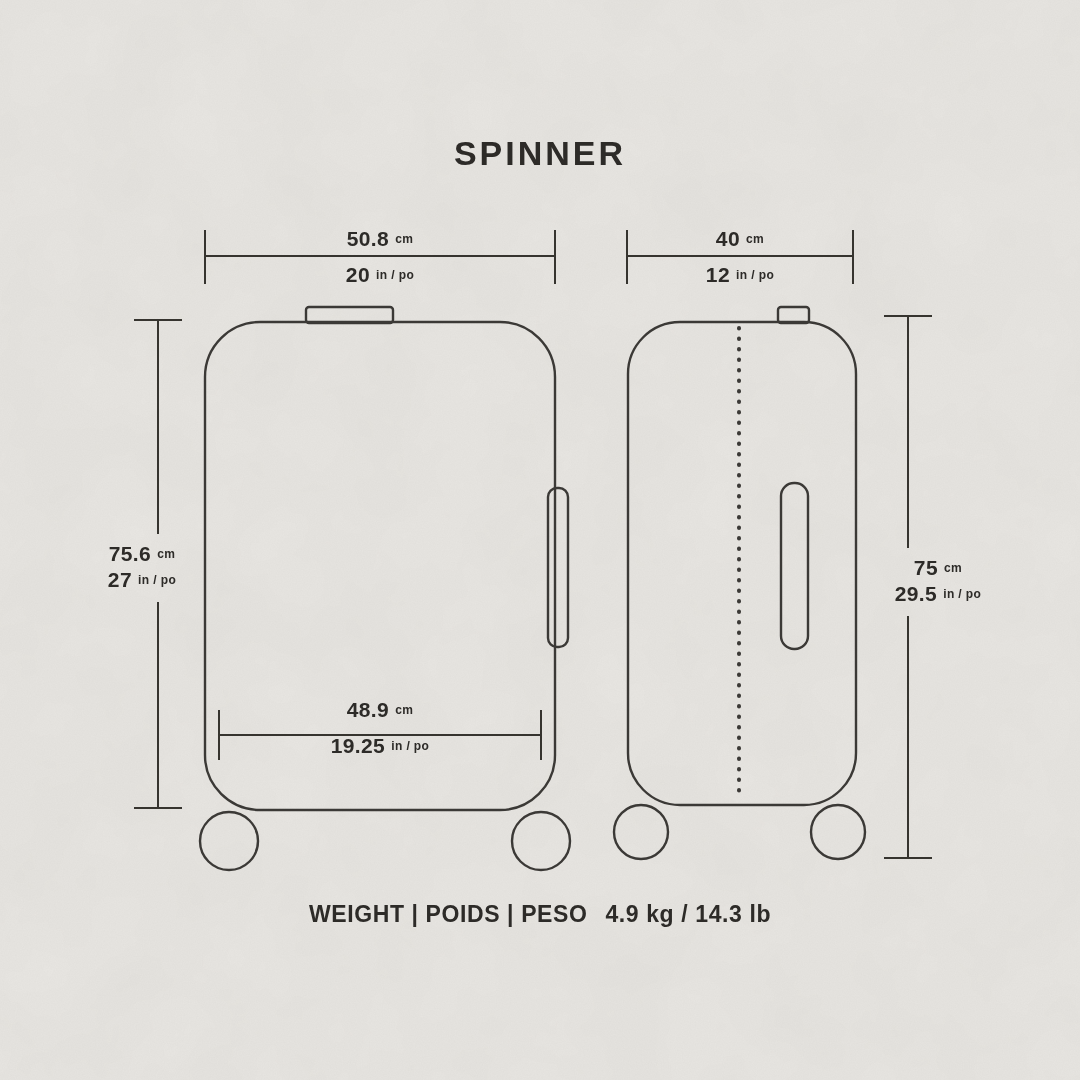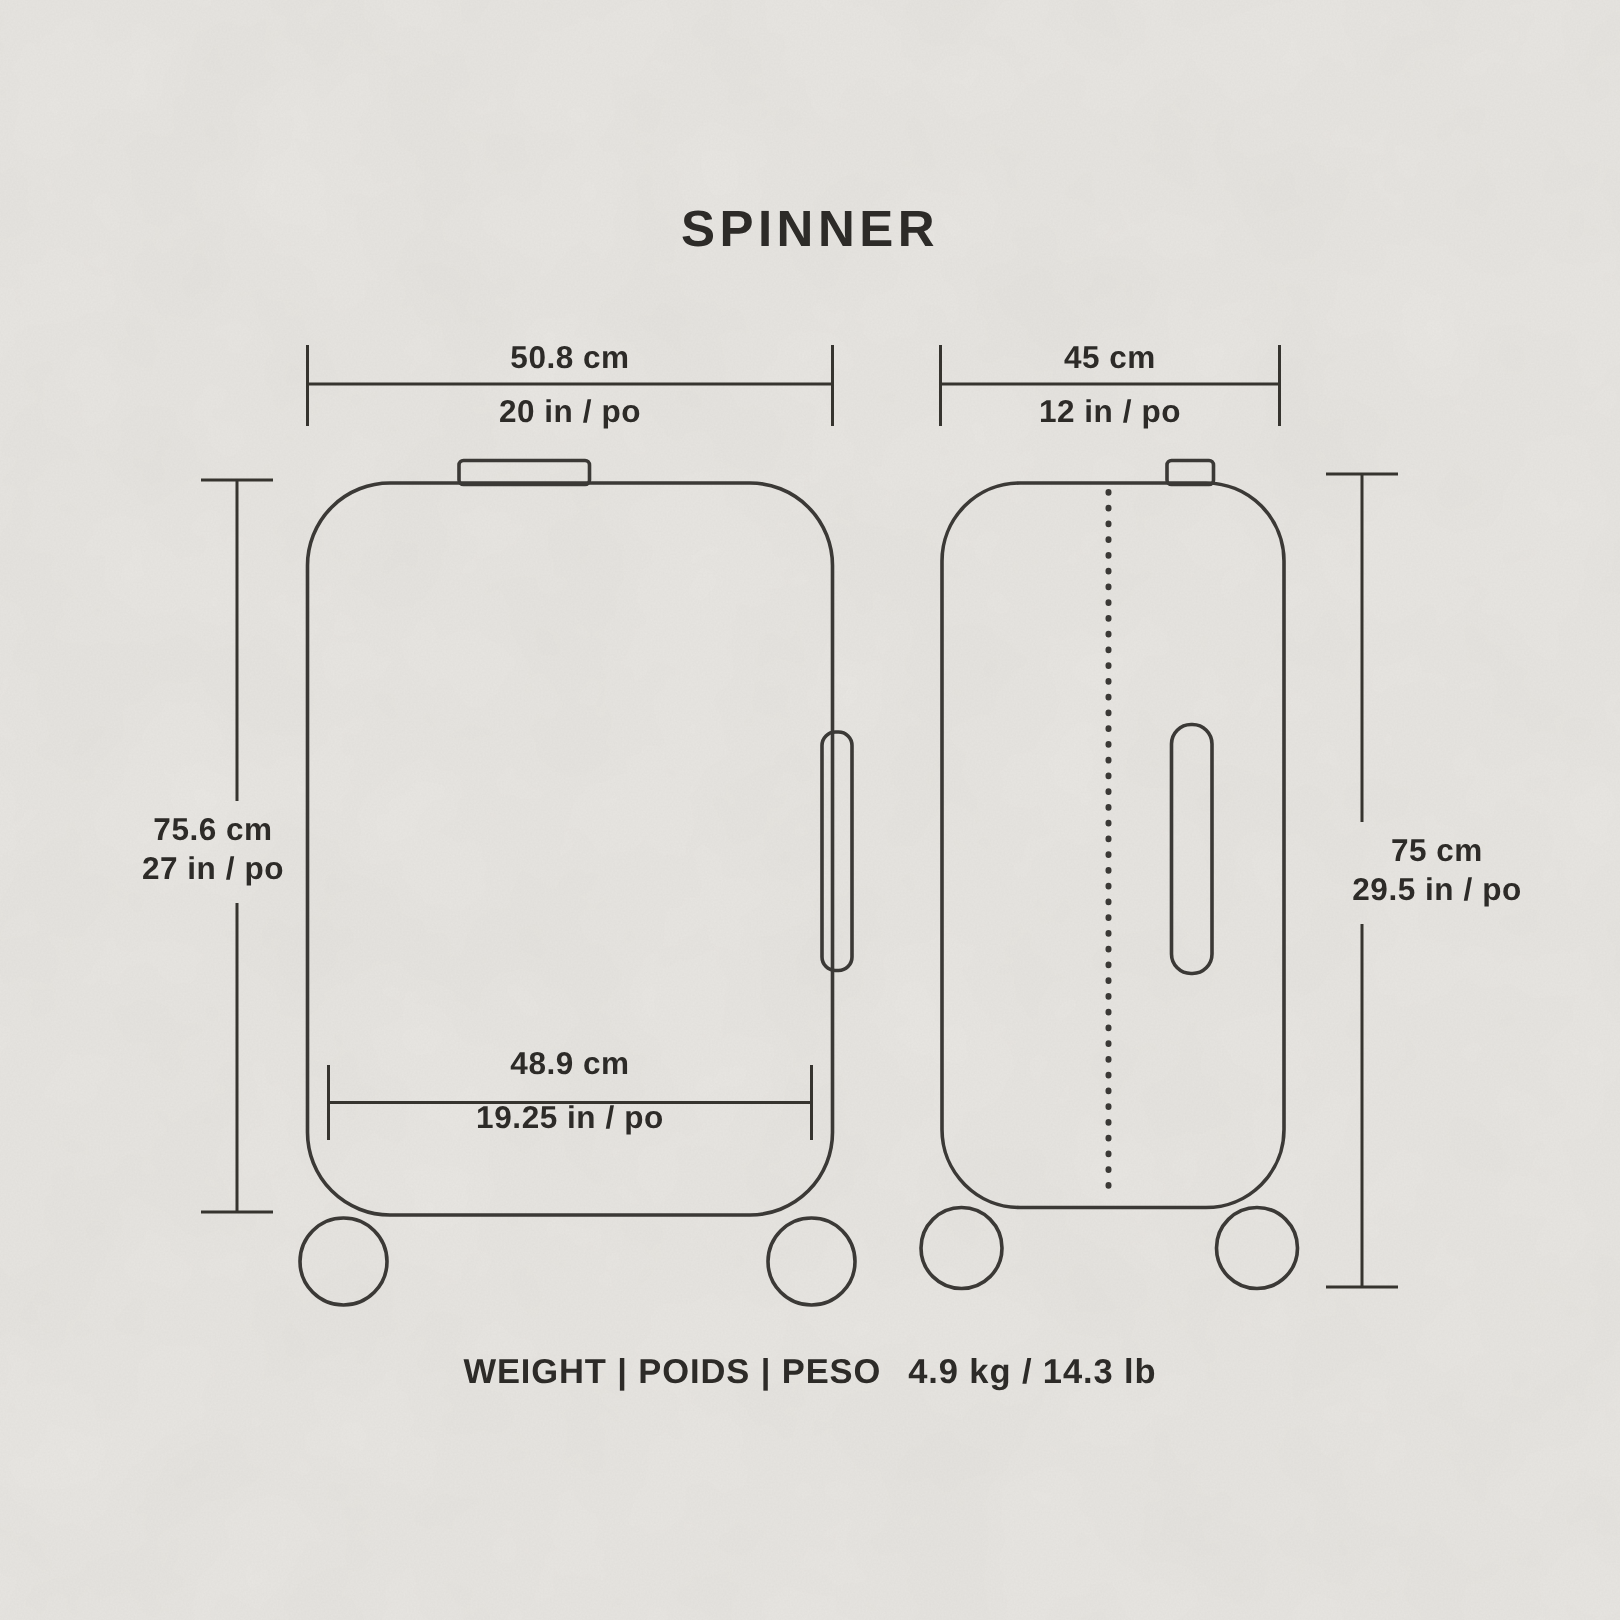--- a/index.html
+++ b/index.html
@@ -20,21 +20,21 @@
     text-align:center;
     font-size:34px;font-weight:700;letter-spacing:3px;
   }
   .dim{
     position:absolute;
     display:flex;flex-direction:column;align-items:center;
     line-height:26px;
   }
   .row{display:flex;align-items:flex-end;white-space:nowrap;}
   .v{font-size:21px;font-weight:700;letter-spacing:.4px;}
-  .u{font-size:21px;font-weight:700;margin-left:6px;letter-spacing:.4px;}
+  .u{font-size:12px;font-weight:700;margin-left:6px;letter-spacing:.4px;}
   .dim-h .row.imp{margin-top:10px;}
   .weight{
     position:absolute;left:0;right:0;top:901px;
     display:flex;justify-content:center;align-items:baseline;gap:18px;
     font-size:23px;font-weight:700;letter-spacing:.6px;
   }
 </style>
 </head>
 <body>
 
@@ -117,41 +117,41 @@
       <span class="u">cm</span>
     </div>
     <div class="row imp">
       <span class="v">20</span>
       <span class="u">in / po</span>
     </div>
   </div>
 
   <div class="dim dim-h" style="left:615px;top:226px;width:250px">
     <div class="row">
-      <span class="v">45</span>
+      <span class="v">40</span>
       <span class="u">cm</span>
     </div>
     <div class="row imp">
       <span class="v">12</span>
       <span class="u">in / po</span>
     </div>
   </div>
 
   <div class="dim" style="left:42px;top:541px;width:200px">
     <div class="row">
       <span class="v">75.6</span>
       <span class="u">cm</span>
     </div>
     <div class="row">
       <span class="v">27</span>
       <span class="u">in / po</span>
     </div>
   </div>
 
-  <div class="dim" style="left:858px;top:555px;width:200px">
+  <div class="dim" style="left:838px;top:555px;width:200px">
     <div class="row">
       <span class="v">75</span>
       <span class="u">cm</span>
     </div>
     <div class="row">
       <span class="v">29.5</span>
       <span class="u">in / po</span>
     </div>
   </div>
 

